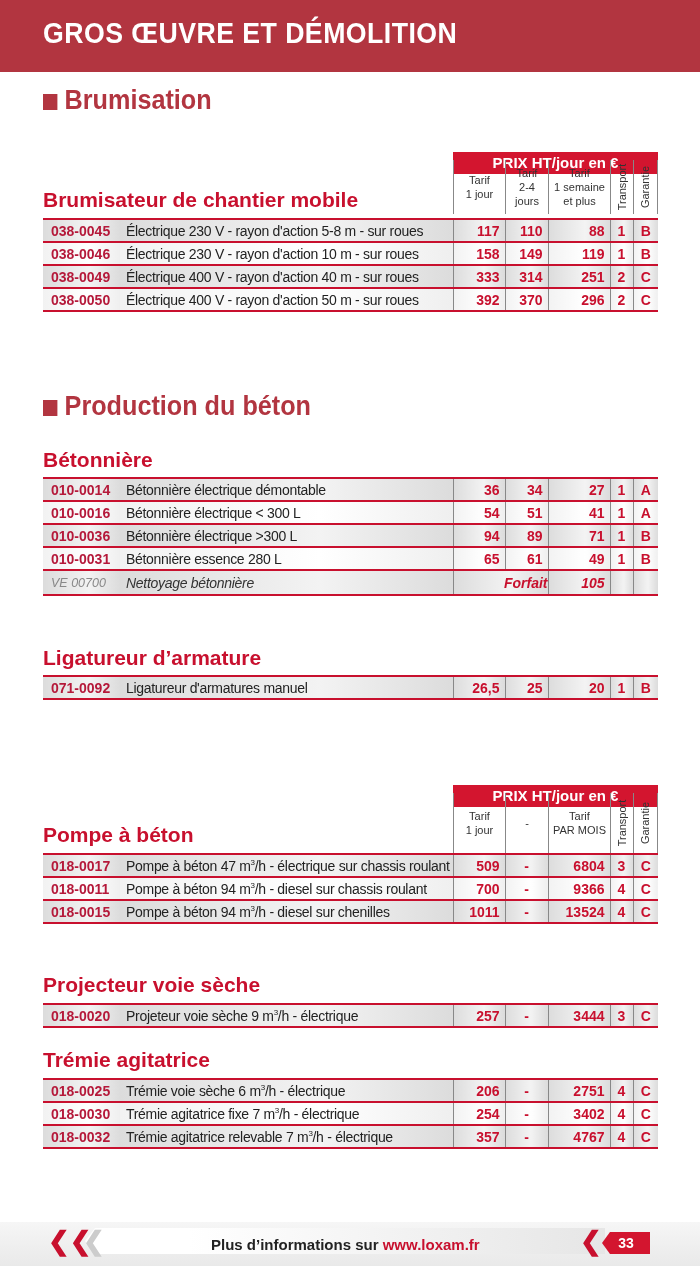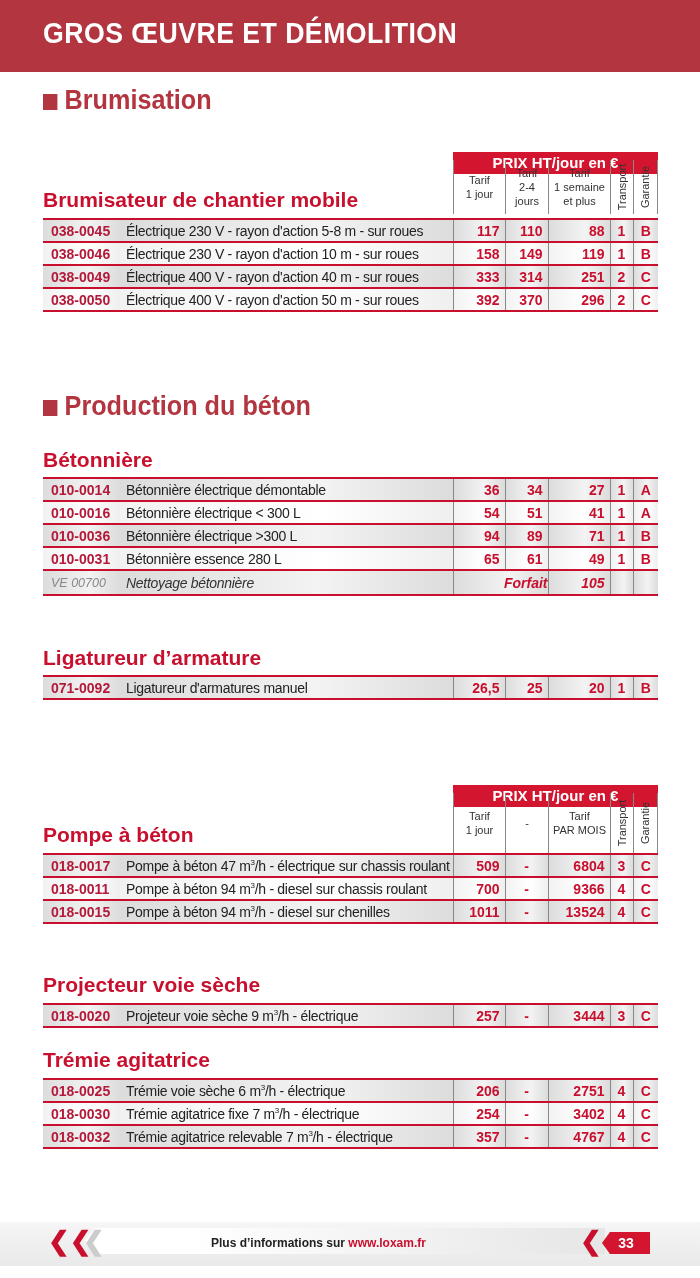--- a/index.html
+++ b/index.html
@@ -28,21 +28,21 @@
   td.ga{width:25px;text-align:center;padding-right:0 !important;}
   td.dash{text-align:center;padding-right:0 !important;}
   tr.extra td.code{color:#888;font-style:italic;font-weight:normal;font-size:12.5px;}
   tr.extra td.desc{font-style:italic;color:#333;}
   tr.extra td.forfait{text-align:right;font-style:italic;color:#c8102e;font-weight:bold;border-left:1px solid #888;font-size:14px;}
   tr.extra td.num{font-style:italic;}
   sup{font-size:8px;}
   .footer{position:absolute;left:0;top:1222px;width:700px;height:44px;background:linear-gradient(180deg,#f6f6f6,#e9e9e9);}
   .footer-bar{position:absolute;left:85px;top:1228px;width:520px;height:26px;background:linear-gradient(90deg,#fff 20%,#e6e6e6);clip-path:polygon(10px 0,100% 0,100% 100%,10px 100%,0 50%);}
   .chev{position:absolute;top:1229px;color:#c8102e;font-size:26px;font-weight:bold;line-height:24px;}
-  .footer-text{position:absolute;left:211px;top:1236px;font-size:12px;font-weight:bold;color:#222;white-space:nowrap;}
+  .footer-text{position:absolute;left:211px;top:1236px;font-size:15px;font-weight:bold;color:#222;white-space:nowrap;}
   .footer-text .link{color:#c8102e;}
   .page-num{position:absolute;left:602px;top:1232px;width:48px;height:22px;background:#d3152f;color:#fff;font-weight:bold;font-size:14px;text-align:center;line-height:22px;clip-path:polygon(8px 0,100% 0,100% 100%,8px 100%,0 50%);}
 </style>
 </head>
 <body>
 
 <div class="banner">
   <div class="banner-title">GROS ŒUVRE ET DÉMOLITION</div>
 </div>
 

